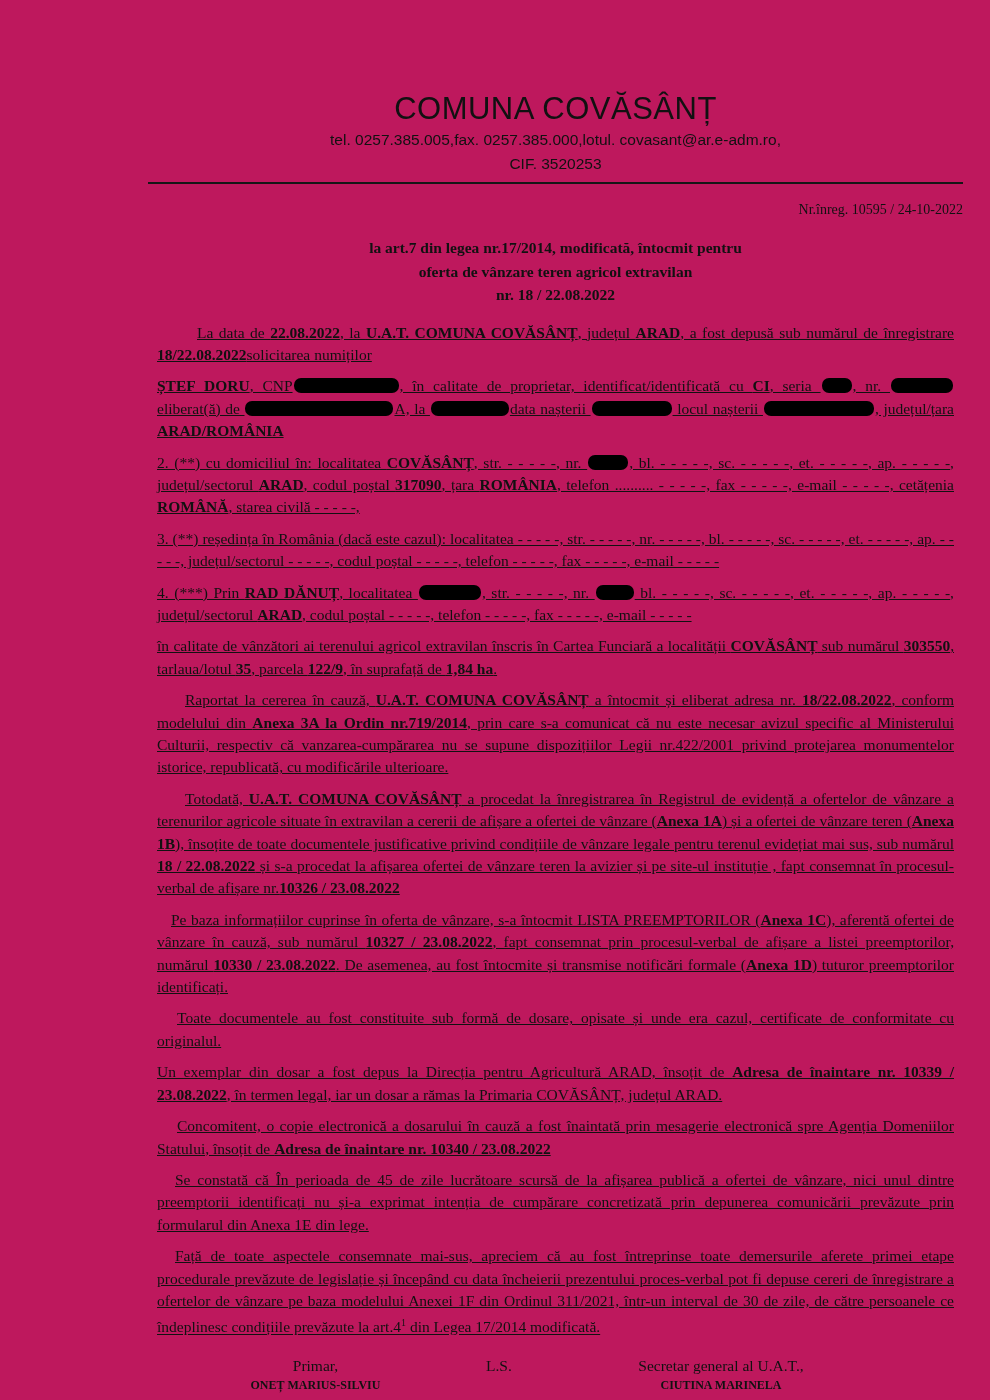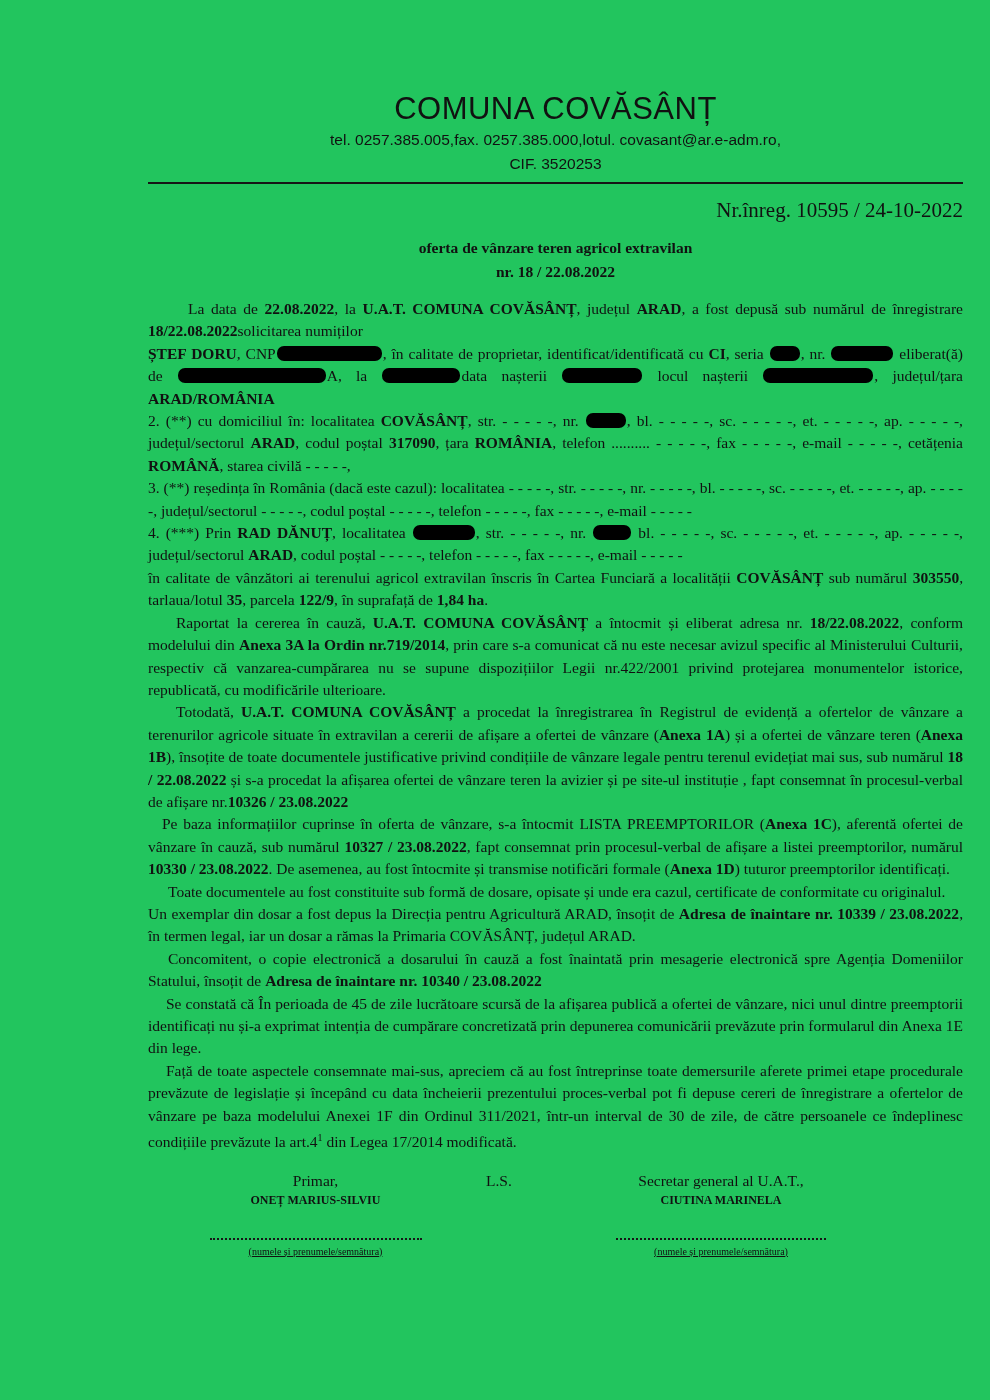--- a/index.html
+++ b/index.html
@@ -1,38 +1,38 @@
 <!DOCTYPE html>
 <html><head>
 <meta charset="utf-8">
 <style>
   html,body{margin:0;padding:0;background:#ffffff;}
   .page{
     position:relative;
     width:990px;height:1400px;
-    background:#22c55e;
+    background:#be185d;
     color:#111;
     font-family:"Liberation Serif","DejaVu Serif",serif;
     overflow:hidden;
   }
   .content{position:absolute;left:148px;top:0;width:815px;}
   
   .letterhead{text-align:center;padding-top:90px;font-family:"Liberation Sans","DejaVu Sans",sans-serif;}
   .org-name{font-size:31px;line-height:38px;letter-spacing:.5px;}
   .addr{font-size:15.5px;line-height:23.5px;}
   .rule{border-bottom:2px solid #161616;margin-top:7px;}
   
-  .reg-line{text-align:right;font-size:21px;margin-top:16px;line-height:20px;}
+  .reg-line{text-align:right;font-size:14px;margin-top:16px;line-height:20px;}
   
   .title-block{text-align:center;margin-top:16px;font-weight:bold;}
   .title-line{font-size:15.5px;line-height:23.5px;}
   .title-line.main{font-size:16px;}
   
   .doc-body{margin-top:15px;font-size:15.5px;}
-  .doc-body p{margin:0;text-align:justify;line-height:22.4px;}
+  .doc-body p{margin:9px;text-align:justify;line-height:22.4px;text-decoration:underline;}
   .doc-body .b,.b{font-weight:bold;}
   .redact{
     display:inline-block;background:#000;height:15px;border-radius:7px;
     vertical-align:-2px;margin:0 1px;
   }
   sup{font-size:10px;}
   
   .signatures{position:relative;height:140px;margin-top:18px;font-size:15.5px;}
   .sig-col{position:absolute;text-align:center;}
   .sig-left{left:45px;width:245px;}
@@ -54,20 +54,21 @@
       <div class="org-name">COMUNA COVĂSÂNȚ</div>
       <div class="addr">tel. 0257.385.005,fax. 0257.385.000,lotul. covasant@ar.e-adm.ro,</div>
       <div class="addr">CIF. 3520253</div>
     </div>
 
     <div class="rule"></div>
 
     <div class="reg-line">Nr.înreg. 10595 / 24-10-2022</div>
 
     <div class="title-block" id="title-block">
+        <div class="title-line">la art.7 din legea nr.17/2014, modificată, întocmit pentru</div>
         <div class="title-line">oferta de vânzare teren agricol extravilan</div>
         <div class="title-line">nr. 18 / 22.08.2022</div>
       </div>
 
     <div class="doc-body" id="doc-body">
         <p style="text-indent: 40px;"><span>La data de </span><span class="b">22.08.2022</span><span>, la </span><span class="b">U.A.T. COMUNA COVĂSÂNȚ</span><span>, județul </span><span class="b">ARAD</span><span>, a fost depusă sub numărul de înregistrare </span><span class="b">18/22.08.2022</span><span>solicitarea numiților</span></p>
         <p><span class="b">ȘTEF DORU</span><span>, CNP</span><span class="redact" style="width: 105px;"></span><span>, în calitate de proprietar, identificat/identificată cu </span><span class="b">CI</span><span>, seria </span><span class="redact" style="width: 30px;"></span><span>, nr. </span><span class="redact" style="width: 62px;"></span><span> eliberat(ă) de </span><span class="redact" style="width: 148px;"></span><span>A, la </span><span class="redact" style="width: 78px;"></span><span>data nașterii </span><span class="redact" style="width: 80px;"></span><span> locul nașterii </span><span class="redact" style="width: 110px;"></span><span>, județul/țara </span><span class="b">ARAD/ROMÂNIA</span></p>
         <p><span>2. (**) cu domiciliul în: localitatea </span><span class="b">COVĂSÂNȚ</span><span>, str. - - - - -, nr. </span><span class="redact" style="width: 40px;"></span><span>, bl. - - - - -, sc. - - - - -, et. - - - - -, ap. - - - - -, județul/sectorul </span><span class="b">ARAD</span><span>, codul poștal </span><span class="b">317090</span><span>, țara </span><span class="b">ROMÂNIA</span><span>, telefon .......... - - - - -, fax - - - - -, e-mail - - - - -, cetățenia </span><span class="b">ROMÂNĂ</span><span>, starea civilă - - - - -,</span></p>
         <p><span>3. (**) reședința în România (dacă este cazul): localitatea - - - - -, str. - - - - -, nr. - - - - -, bl. - - - - -, sc. - - - - -, et. - - - - -, ap. - - - - -, județul/sectorul - - - - -, codul poștal - - - - -, telefon - - - - -, fax - - - - -, e-mail - - - - -</span></p>
         <p><span>4. (***) Prin </span><span class="b">RAD DĂNUȚ</span><span>, localitatea </span><span class="redact" style="width: 62px;"></span><span>, str. - - - - -, nr. </span><span class="redact" style="width: 38px;"></span><span> bl. - - - - -, sc. - - - - -, et. - - - - -, ap. - - - - -, județul/sectorul </span><span class="b">ARAD</span><span>, codul poștal - - - - -, telefon - - - - -, fax - - - - -, e-mail - - - - -</span></p>

